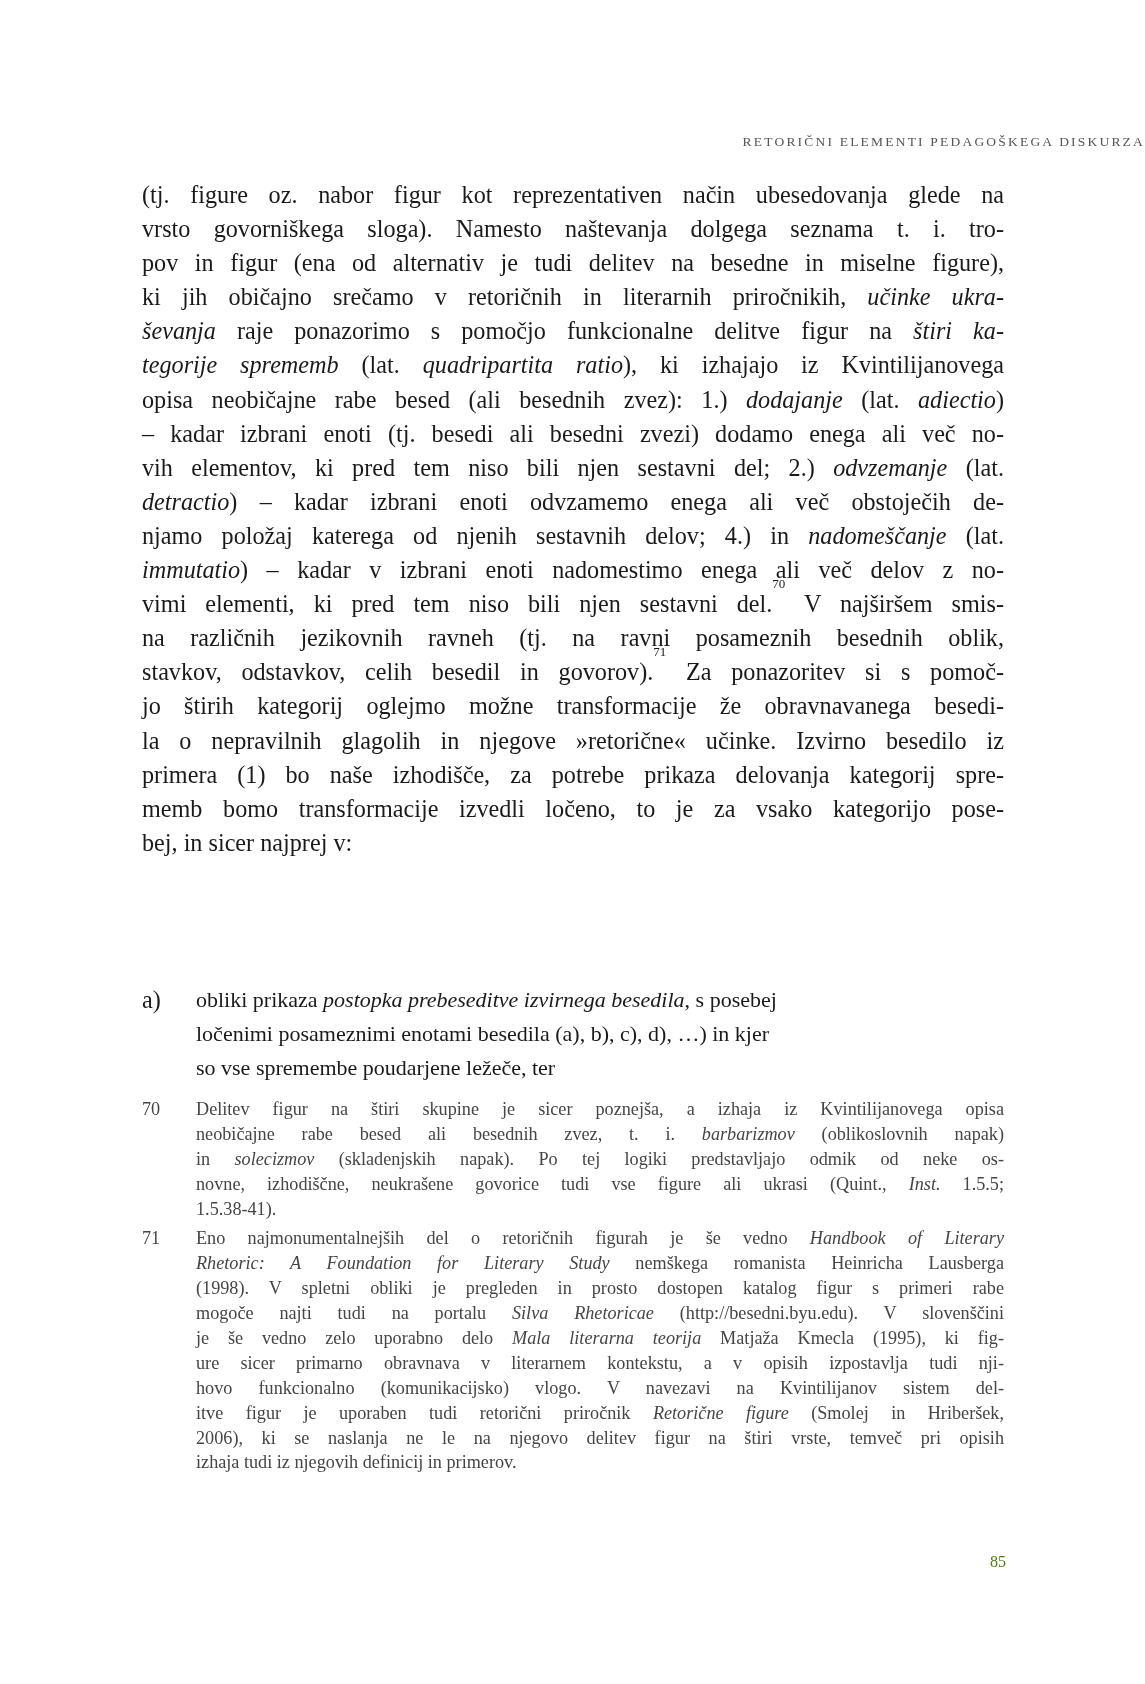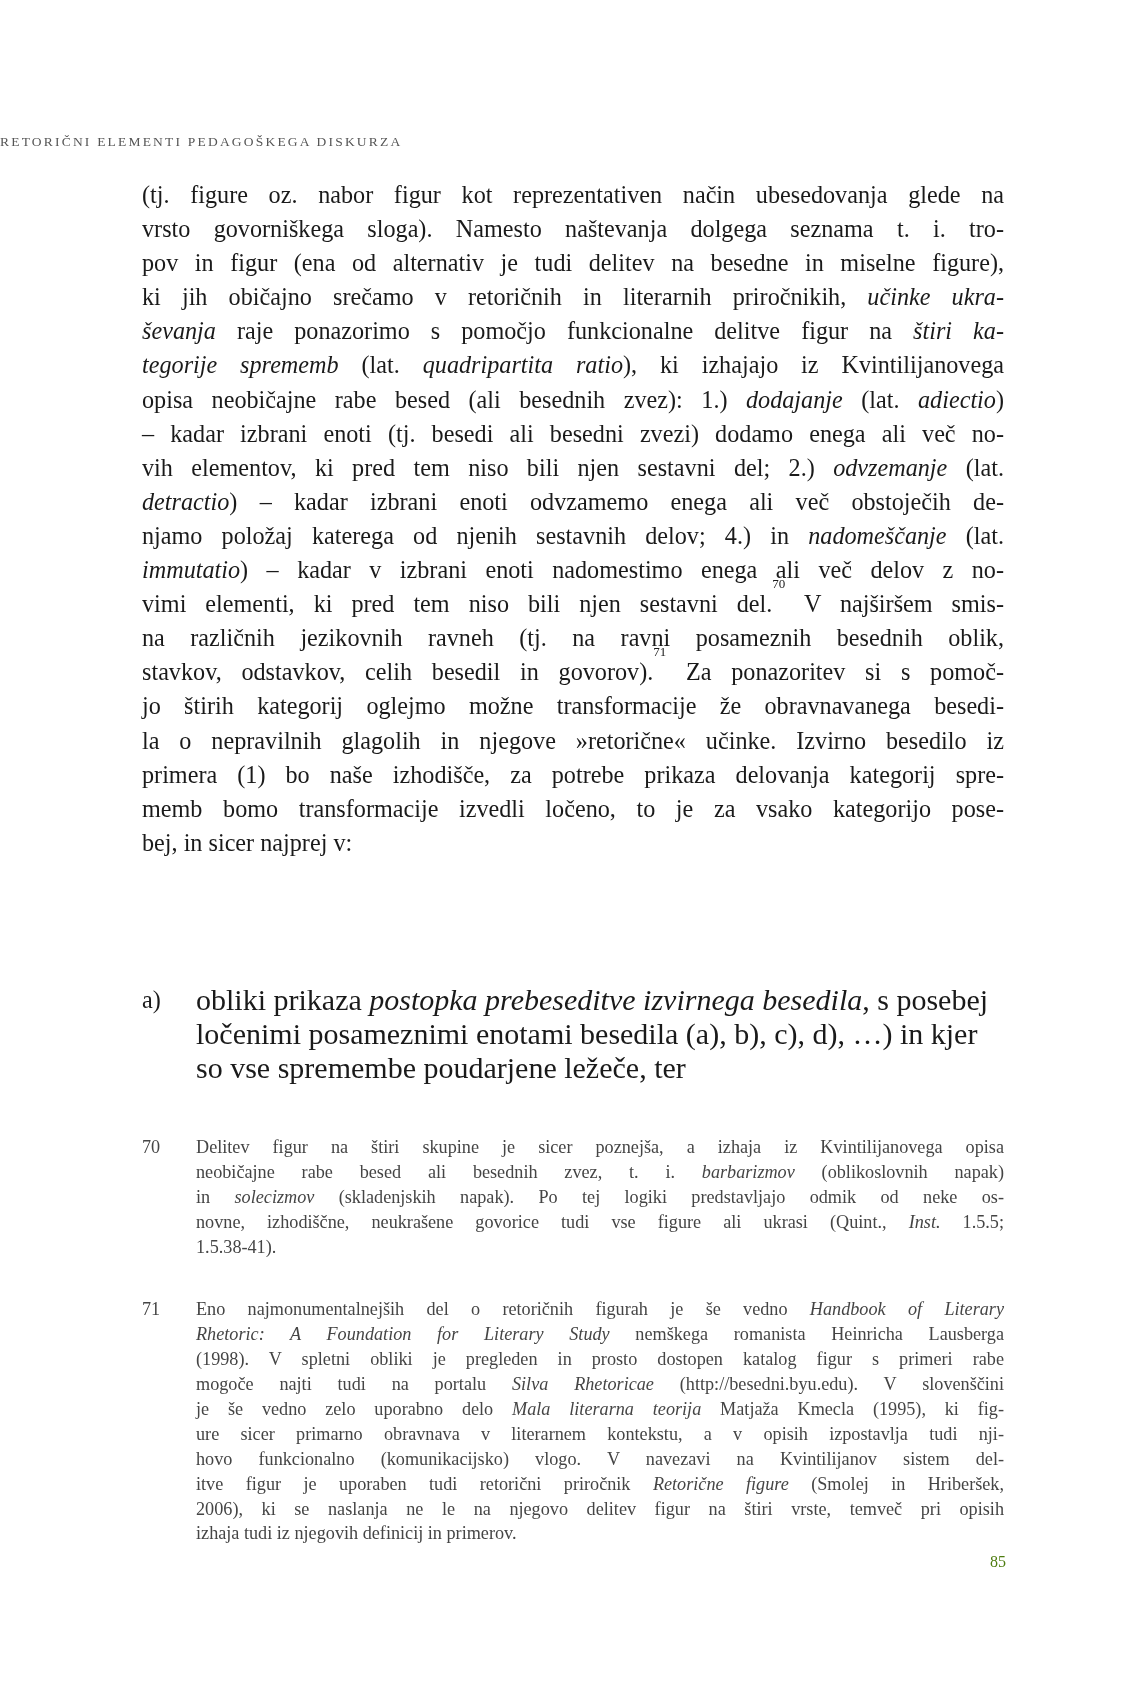--- a/index.html
+++ b/index.html
@@ -1,33 +1,33 @@
 <!DOCTYPE html>
 <html><head>
 <meta charset="utf-8">
 <style>
   html, body { margin: 0; padding: 0; background: #ffffff; }
   body { width: 1145px; height: 1684px; position: relative; overflow: hidden;
          font-family: "Liberation Serif", "DejaVu Serif", serif; color: #1a1a1a; }
-  .running-head { position: absolute; top: 134px; left: 0; width: 1145px; text-align: left;
+  .running-head { position: absolute; top: 134px; left: 0; width: 1145px; text-align: right;
                   font-size: 13.5px; letter-spacing: 2.2px; color: #555; }
   .body-text { position: absolute; top: 178px; left: 142px; width: 862px; }
   .line { font-size: 24.2px; line-height: 34.1px; white-space: nowrap; text-align: justify; text-align-last: justify; height: 34.1px; }
   .line.last { text-align-last: left; }
   .line em, .fn-line em, .li-line em { }
   sup.fnref { font-size: 13px; vertical-align: top; position: relative; top: -3px; line-height: 0; }
   .list { position: absolute; top: 983px; left: 142px; width: 862px; }
   .list-item { position: relative; }
   .li-marker { position: absolute; left: 0; top: 0; font-size: 24.2px; line-height: 34.1px; }
   .li-body { margin-left: 54px; }
-  .li-line { font-size: 30px; line-height: 34.1px; white-space: nowrap; height: 34.1px; }
+  .li-line { font-size: 22px; line-height: 34.1px; white-space: nowrap; height: 34.1px; }
   .footnotes { position: absolute; top: 1097px; left: 142px; width: 862px; color: #454545; }
   .fn { position: relative; margin-bottom: 5px; }
   .fn-num { position: absolute; left: 0; top: 0; font-size: 18.2px; line-height: 24.9px; }
-  .fn-body { margin-left: 54px; margin-top: 38px; }
+  .fn-body { margin-left: 54px; }
   .fn-line { font-size: 18.2px; line-height: 24.9px; height: 24.9px; white-space: nowrap; text-align: justify; text-align-last: justify; }
   .fn-line.last { text-align-last: left; }
   .folio { position: absolute; top: 1553px; left: 966px; width: 40px; text-align: right; font-size: 16px; color: #4d7c0f; }
 </style>
 </head>
 <body>
 
 <div class="running-head">RETORIČNI ELEMENTI PEDAGOŠKEGA DISKURZA</div>
 
 <div class="body-text" id="body-text">

